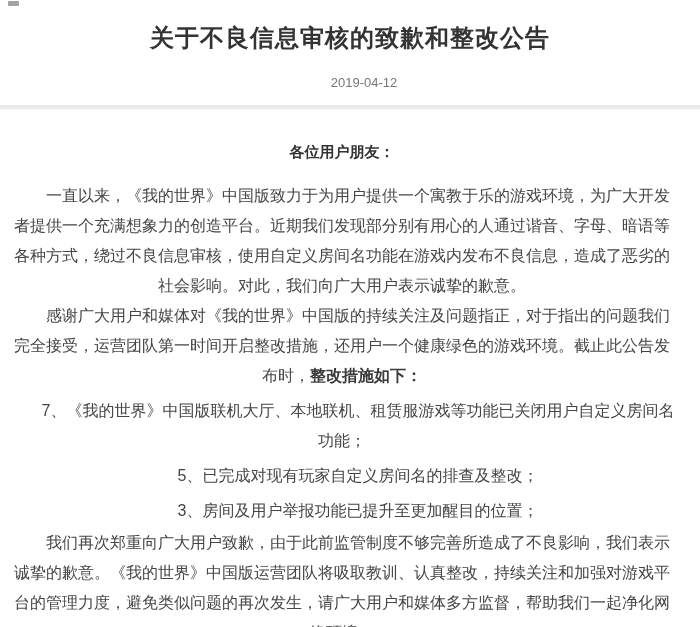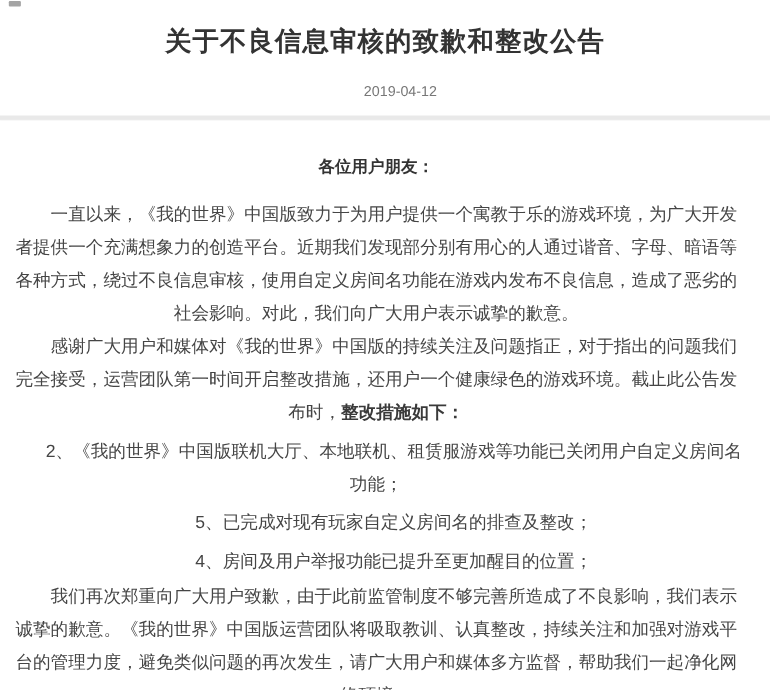--- a/index.html
+++ b/index.html
@@ -81,20 +81,20 @@
 
   <div class="divider"></div>
 
   <main>
     <p class="salutation">各位用户朋友：</p>
 
     <p class="para first">一直以来，《我的世界》中国版致力于为用户提供一个寓教于乐的游戏环境，为广大开发者提供一个充满想象力的创造平台。近期我们发现部分别有用心的人通过谐音、字母、暗语等各种方式，绕过不良信息审核，使用自定义房间名功能在游戏内发布不良信息，造成了恶劣的社会影响。对此，我们向广大用户表示诚挚的歉意。</p>
 
     <p class="para"><span>感谢广大用户和媒体对《我的世界》中国版的持续关注及问题指正，对于指出的问题我们完全接受，运营团队第一时间开启整改措施，还用户一个健康绿色的游戏环境。截止此公告发布时，</span><span class="bold-inline">整改措施如下：</span></p>
 
-    <p class="measure">2、《我的世界》中国版联机大厅、本地联机、租赁服游戏等功能已关闭用户自定义房间名功能；</p>
+    <p class="measure">7、《我的世界》中国版联机大厅、本地联机、租赁服游戏等功能已关闭用户自定义房间名功能；</p>
     <p class="measure">5、已完成对现有玩家自定义房间名的排查及整改；</p>
-    <p class="measure">4、房间及用户举报功能已提升至更加醒目的位置；</p>
+    <p class="measure">3、房间及用户举报功能已提升至更加醒目的位置；</p>
 
     <p class="para closing">我们再次郑重向广大用户致歉，由于此前监管制度不够完善所造成了不良影响，我们表示诚挚的歉意。《我的世界》中国版运营团队将吸取教训、认真整改，持续关注和加强对游戏平台的管理力度，避免类似问题的再次发生，请广大用户和媒体多方监督，帮助我们一起净化网络环境。</p>
 
   </main>
 </div>
 
 </body></html>

